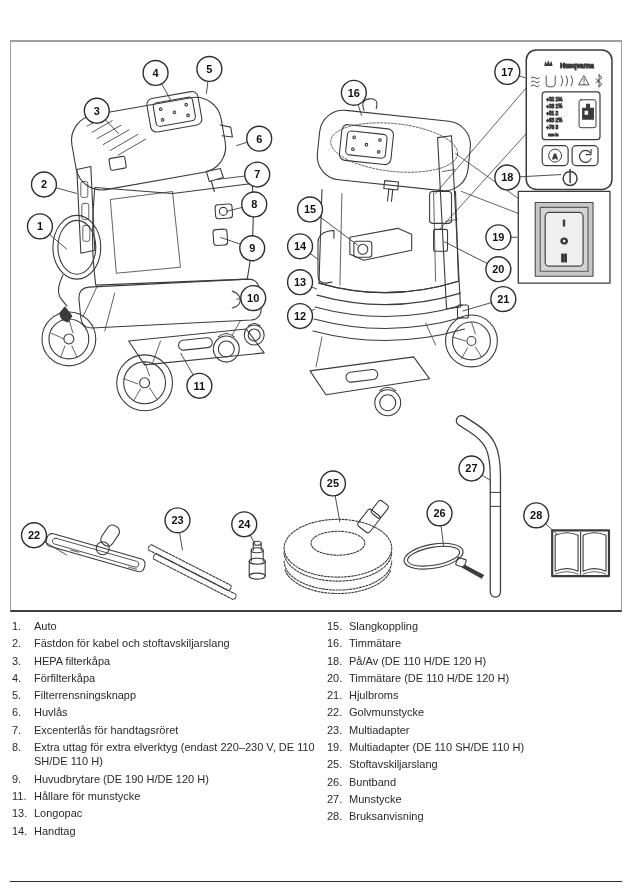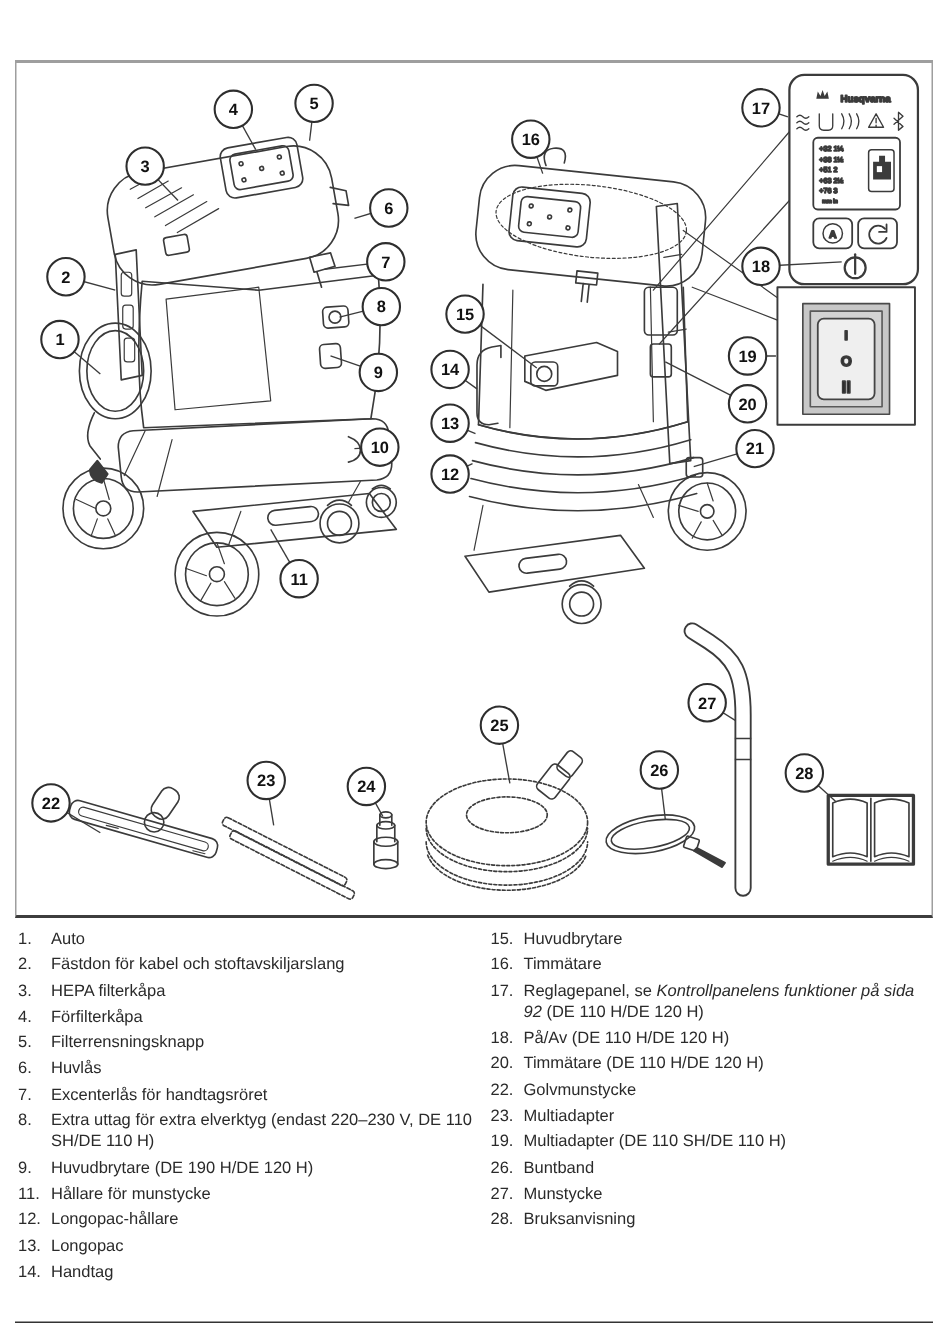--- a/index.html
+++ b/index.html
@@ -362,66 +362,66 @@
         </div>
         <div class="pl-item">
           <span class="pl-num">9.</span>
           <span class="pl-text">Huvudbrytare (DE 190 H/DE 120 H)</span>
         </div>
         <div class="pl-item">
           <span class="pl-num">11.</span>
           <span class="pl-text">Hållare för munstycke</span>
         </div>
         <div class="pl-item">
-          <span class="pl-num">12.</span>
-          <span class="pl-text">Longopac-hållare</span>
-        </div>
-        <div class="pl-item">
           <span class="pl-num">13.</span>
           <span class="pl-text">Longopac</span>
         </div>
         <div class="pl-item">
           <span class="pl-num">14.</span>
           <span class="pl-text">Handtag</span>
         </div>
       </div>
     <div id="pl-right" class="pl-col">
         <div class="pl-item">
           <span class="pl-num">15.</span>
-          <span class="pl-text">Huvudbrytare</span>
+          <span class="pl-text">Slangkoppling</span>
         </div>
         <div class="pl-item">
           <span class="pl-num">16.</span>
           <span class="pl-text">Timmätare</span>
         </div>
         <div class="pl-item">
-          <span class="pl-num">17.</span>
-          <span class="pl-text">Reglagepanel, se <i>Kontrollpanelens funktioner på sida 92</i> (DE 110 H/DE 120 H)</span>
-        </div>
-        <div class="pl-item">
           <span class="pl-num">18.</span>
           <span class="pl-text">På/Av (DE 110 H/DE 120 H)</span>
         </div>
         <div class="pl-item">
           <span class="pl-num">20.</span>
           <span class="pl-text">Timmätare (DE 110 H/DE 120 H)</span>
         </div>
         <div class="pl-item">
+          <span class="pl-num">21.</span>
+          <span class="pl-text">Hjulbroms</span>
+        </div>
+        <div class="pl-item">
           <span class="pl-num">22.</span>
           <span class="pl-text">Golvmunstycke</span>
         </div>
         <div class="pl-item">
           <span class="pl-num">23.</span>
           <span class="pl-text">Multiadapter</span>
         </div>
         <div class="pl-item">
           <span class="pl-num">19.</span>
           <span class="pl-text">Multiadapter (DE 110 SH/DE 110 H)</span>
         </div>
         <div class="pl-item">
+          <span class="pl-num">25.</span>
+          <span class="pl-text">Stoftavskiljarslang</span>
+        </div>
+        <div class="pl-item">
           <span class="pl-num">26.</span>
           <span class="pl-text">Buntband</span>
         </div>
         <div class="pl-item">
           <span class="pl-num">27.</span>
           <span class="pl-text">Munstycke</span>
         </div>
         <div class="pl-item">
           <span class="pl-num">28.</span>
           <span class="pl-text">Bruksanvisning</span>

